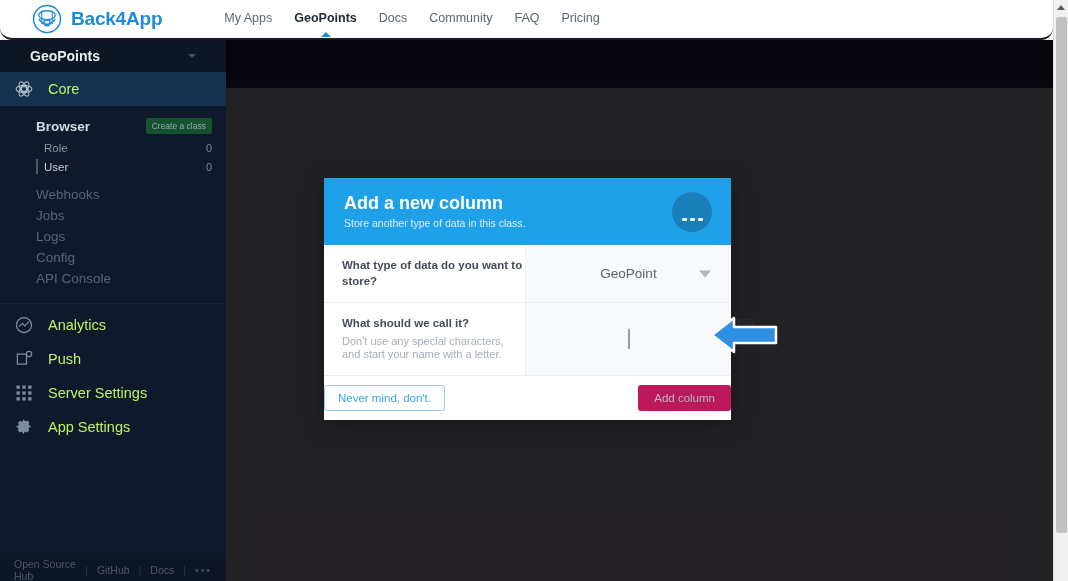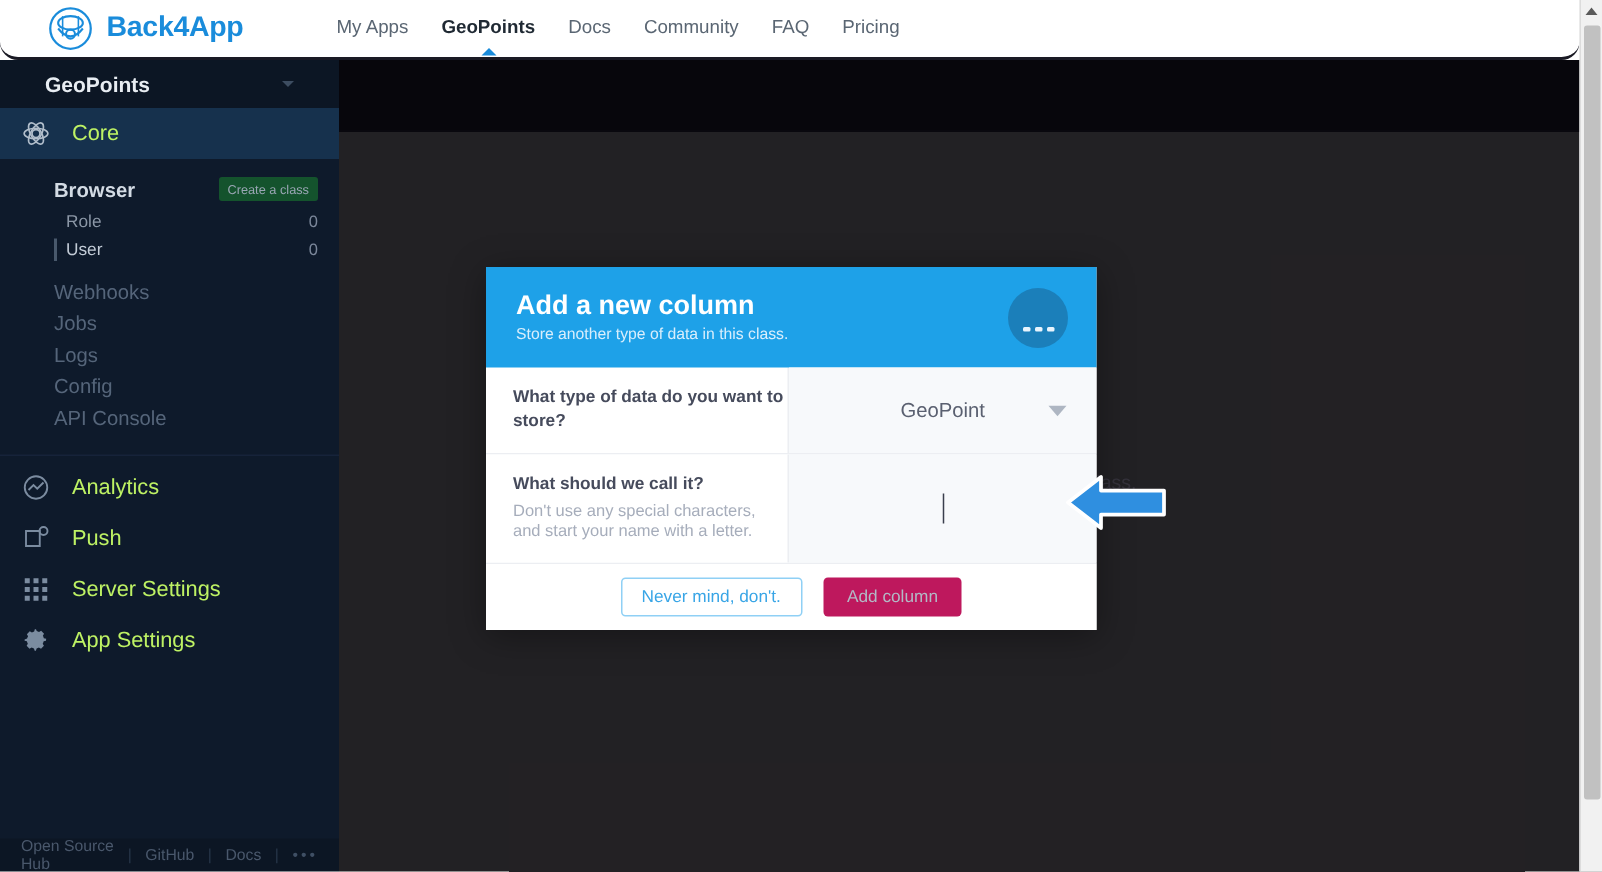--- a/index.html
+++ b/index.html
@@ -171,21 +171,21 @@
   .name-input {
     width: 100%; height: 100%; background: transparent; border: none;
     text-align: center; font-size: 13px; color: #3a3f4c;
     font-family: "Liberation Sans", sans-serif;
   }
   .caret-bar {
     position: absolute; left: 50%; top: 50%; transform: translate(-50%,-50%);
     width: 1px; height: 20px; background: #3a3f4c;
   }
   .modal-foot {
-    height: 44px; display: flex; align-items: center; justify-content: center; gap: 14px;
+    height: 44px; display: flex; align-items: center; justify-content: space-between; gap: 14px;
     background: #fff;
   }
   .btn-cancel {
     background: #fff; border: 1px solid #8fd0f5; color: #38a5e6;
     font-size: 11.5px; padding: 6px 13px; border-radius: 3px;
   }
   .btn-add {
     background: #be185d; border: none; color: #b3b9c6;
     font-size: 11.5px; padding: 7px 16px; border-radius: 3px;
   }

